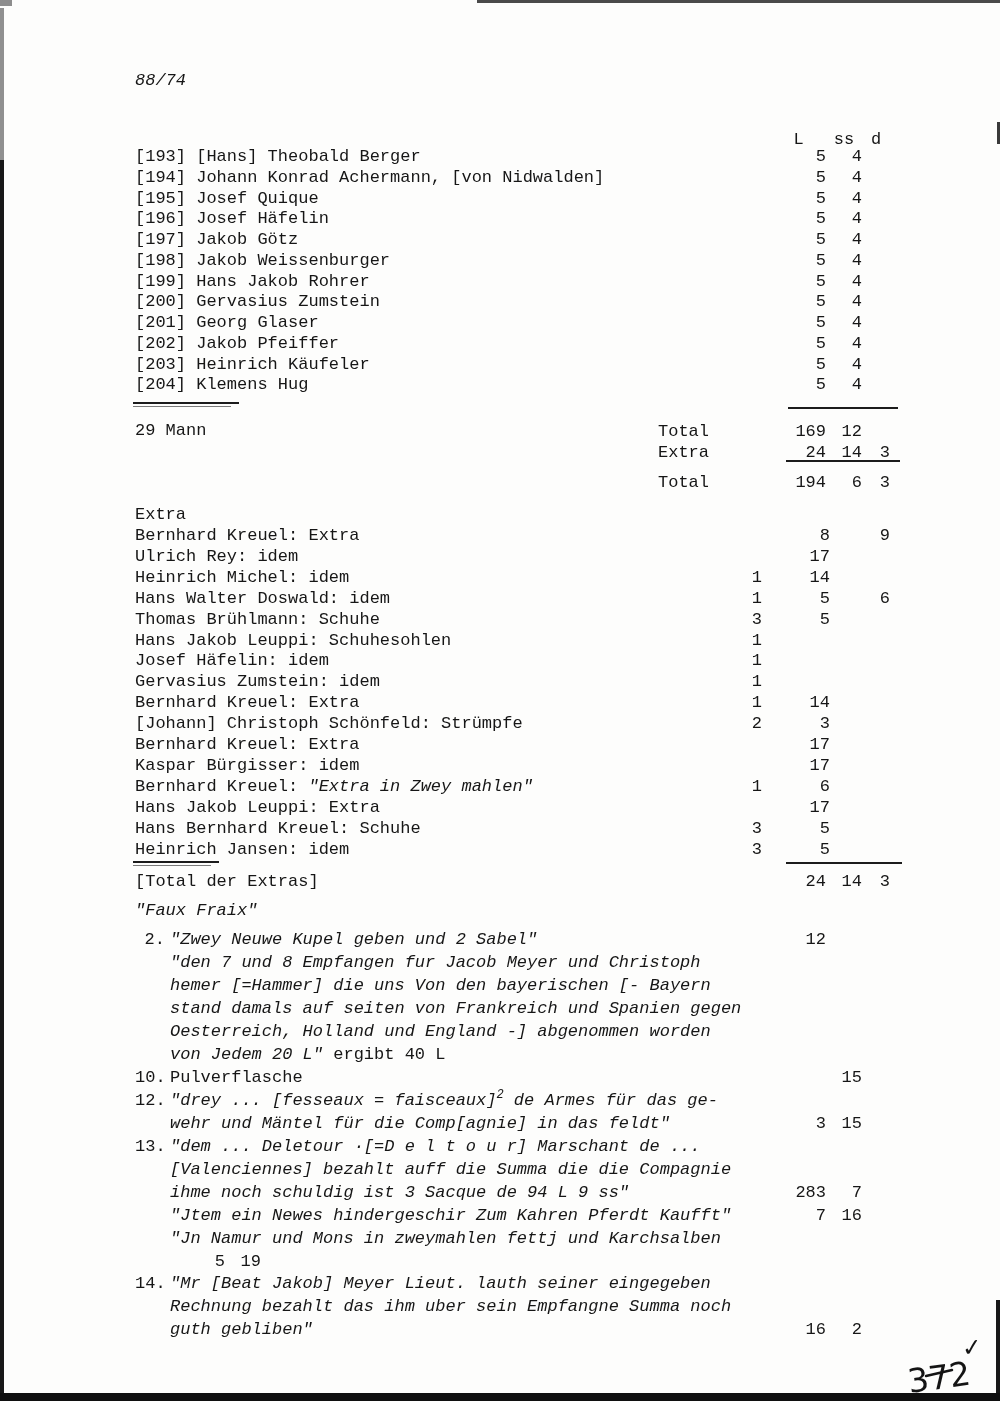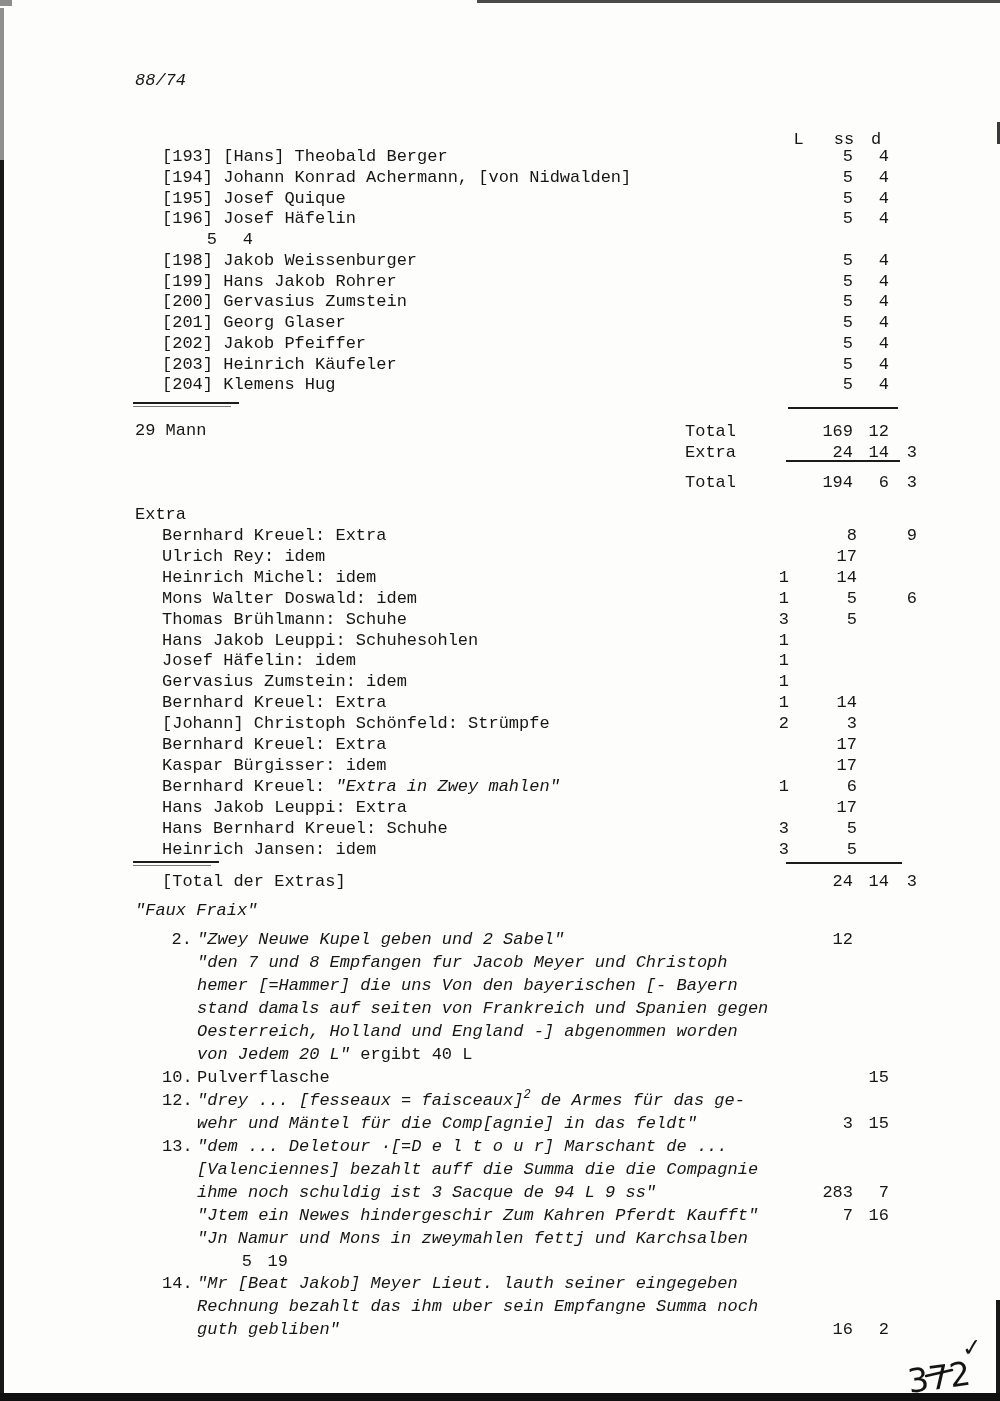--- a/index.html
+++ b/index.html
@@ -14,21 +14,21 @@
   .corner-mark{left:0;top:0;width:12px;height:6px;background:#8d8d8d;}
   .left-edge-gray{left:0;top:8px;width:4px;height:152px;background:#909090;}
   .left-edge-black{left:0;top:160px;width:4px;height:1241px;background:#181818;}
   .bottom-bar{left:0;top:1393px;width:1000px;height:8px;background:#101010;}
   .right-edge-bottom{left:996px;top:1300px;width:4px;height:93px;background:#181818;}
   .right-edge-top{left:997px;top:122px;width:3px;height:22px;background:#3a3a3a;}
   
   .rule{position:absolute;background:#1c1c1c;height:2px;}
   .rule.faint{background:#7a7a7a;height:1px;}
   
-  .abs{position:absolute;left:135px;width:755px;margin-left:27px;}
+  .abs{position:absolute;left:135px;width:755px;}
   .row{display:flex;}
   .name{flex:1;white-space:pre;}
   .cL{width:55px;text-align:right;flex:none;white-space:pre;}
   .cS{width:36px;text-align:right;flex:none;white-space:pre;}
   .cD{width:28px;text-align:right;flex:none;white-space:pre;}
   .hc{text-align:center;}
   .lh-roster{line-height:20.75px;}
   .lh-sum{line-height:21px;}
   .lh-extra{line-height:20.9px;gap:32px;}
   .lh-faux{line-height:22px;}
@@ -97,20 +97,21 @@
       </div>
 
       <div class="row lh-roster">
         <div class="name">[196] Josef Häfelin</div>
         <div class="cL">5</div>
         <div class="cS">4</div>
         <div class="cD"></div>
       </div>
 
       <div class="row lh-roster">
+        <div class="name">[197] Jakob Götz</div>
         <div class="cL">5</div>
         <div class="cS">4</div>
         <div class="cD"></div>
       </div>
 
       <div class="row lh-roster">
         <div class="name">[198] Jakob Weissenburger</div>
         <div class="cL">5</div>
         <div class="cS">4</div>
         <div class="cD"></div>
@@ -208,21 +209,21 @@
       </div>
 
       <div class="row lh-extra">
         <div class="name"><span>Heinrich Michel: idem</span><span class="it"></span></div>
         <div class="cL">1</div>
         <div class="cS">14</div>
         <div class="cD"></div>
       </div>
 
       <div class="row lh-extra">
-        <div class="name"><span>Mons Walter Doswald: idem</span><span class="it"></span></div>
+        <div class="name"><span>Hans Walter Doswald: idem</span><span class="it"></span></div>
         <div class="cL">1</div>
         <div class="cS">5</div>
         <div class="cD">6</div>
       </div>
 
       <div class="row lh-extra">
         <div class="name"><span>Thomas Brühlmann: Schuhe</span><span class="it"></span></div>
         <div class="cL">3</div>
         <div class="cS">5</div>
         <div class="cD"></div>

